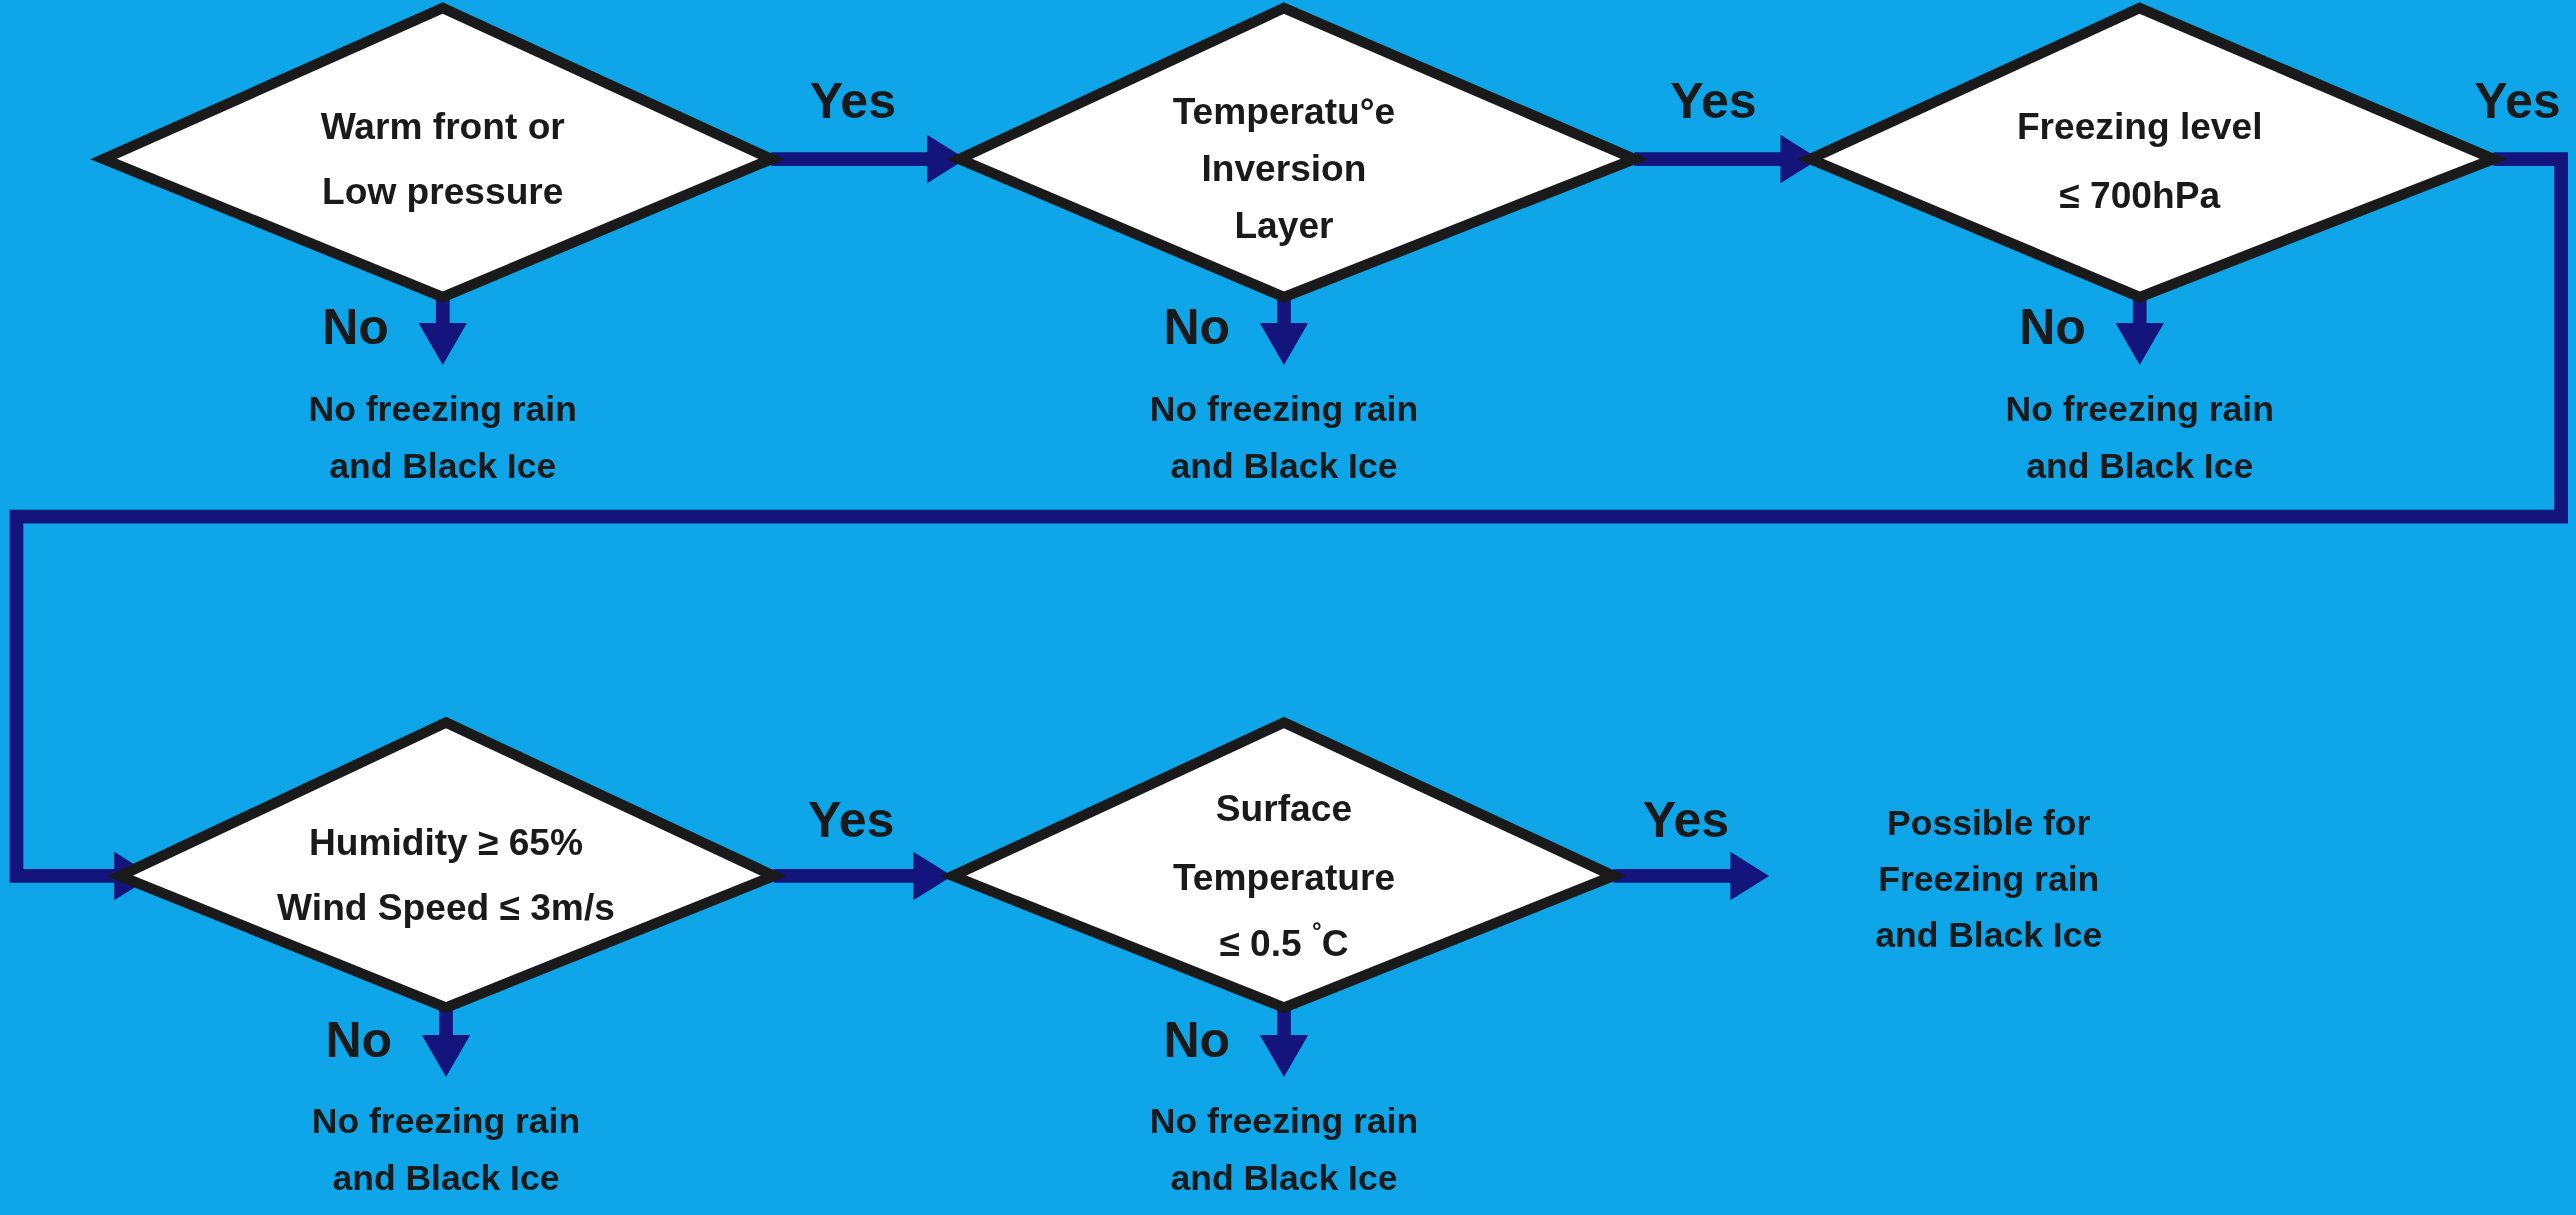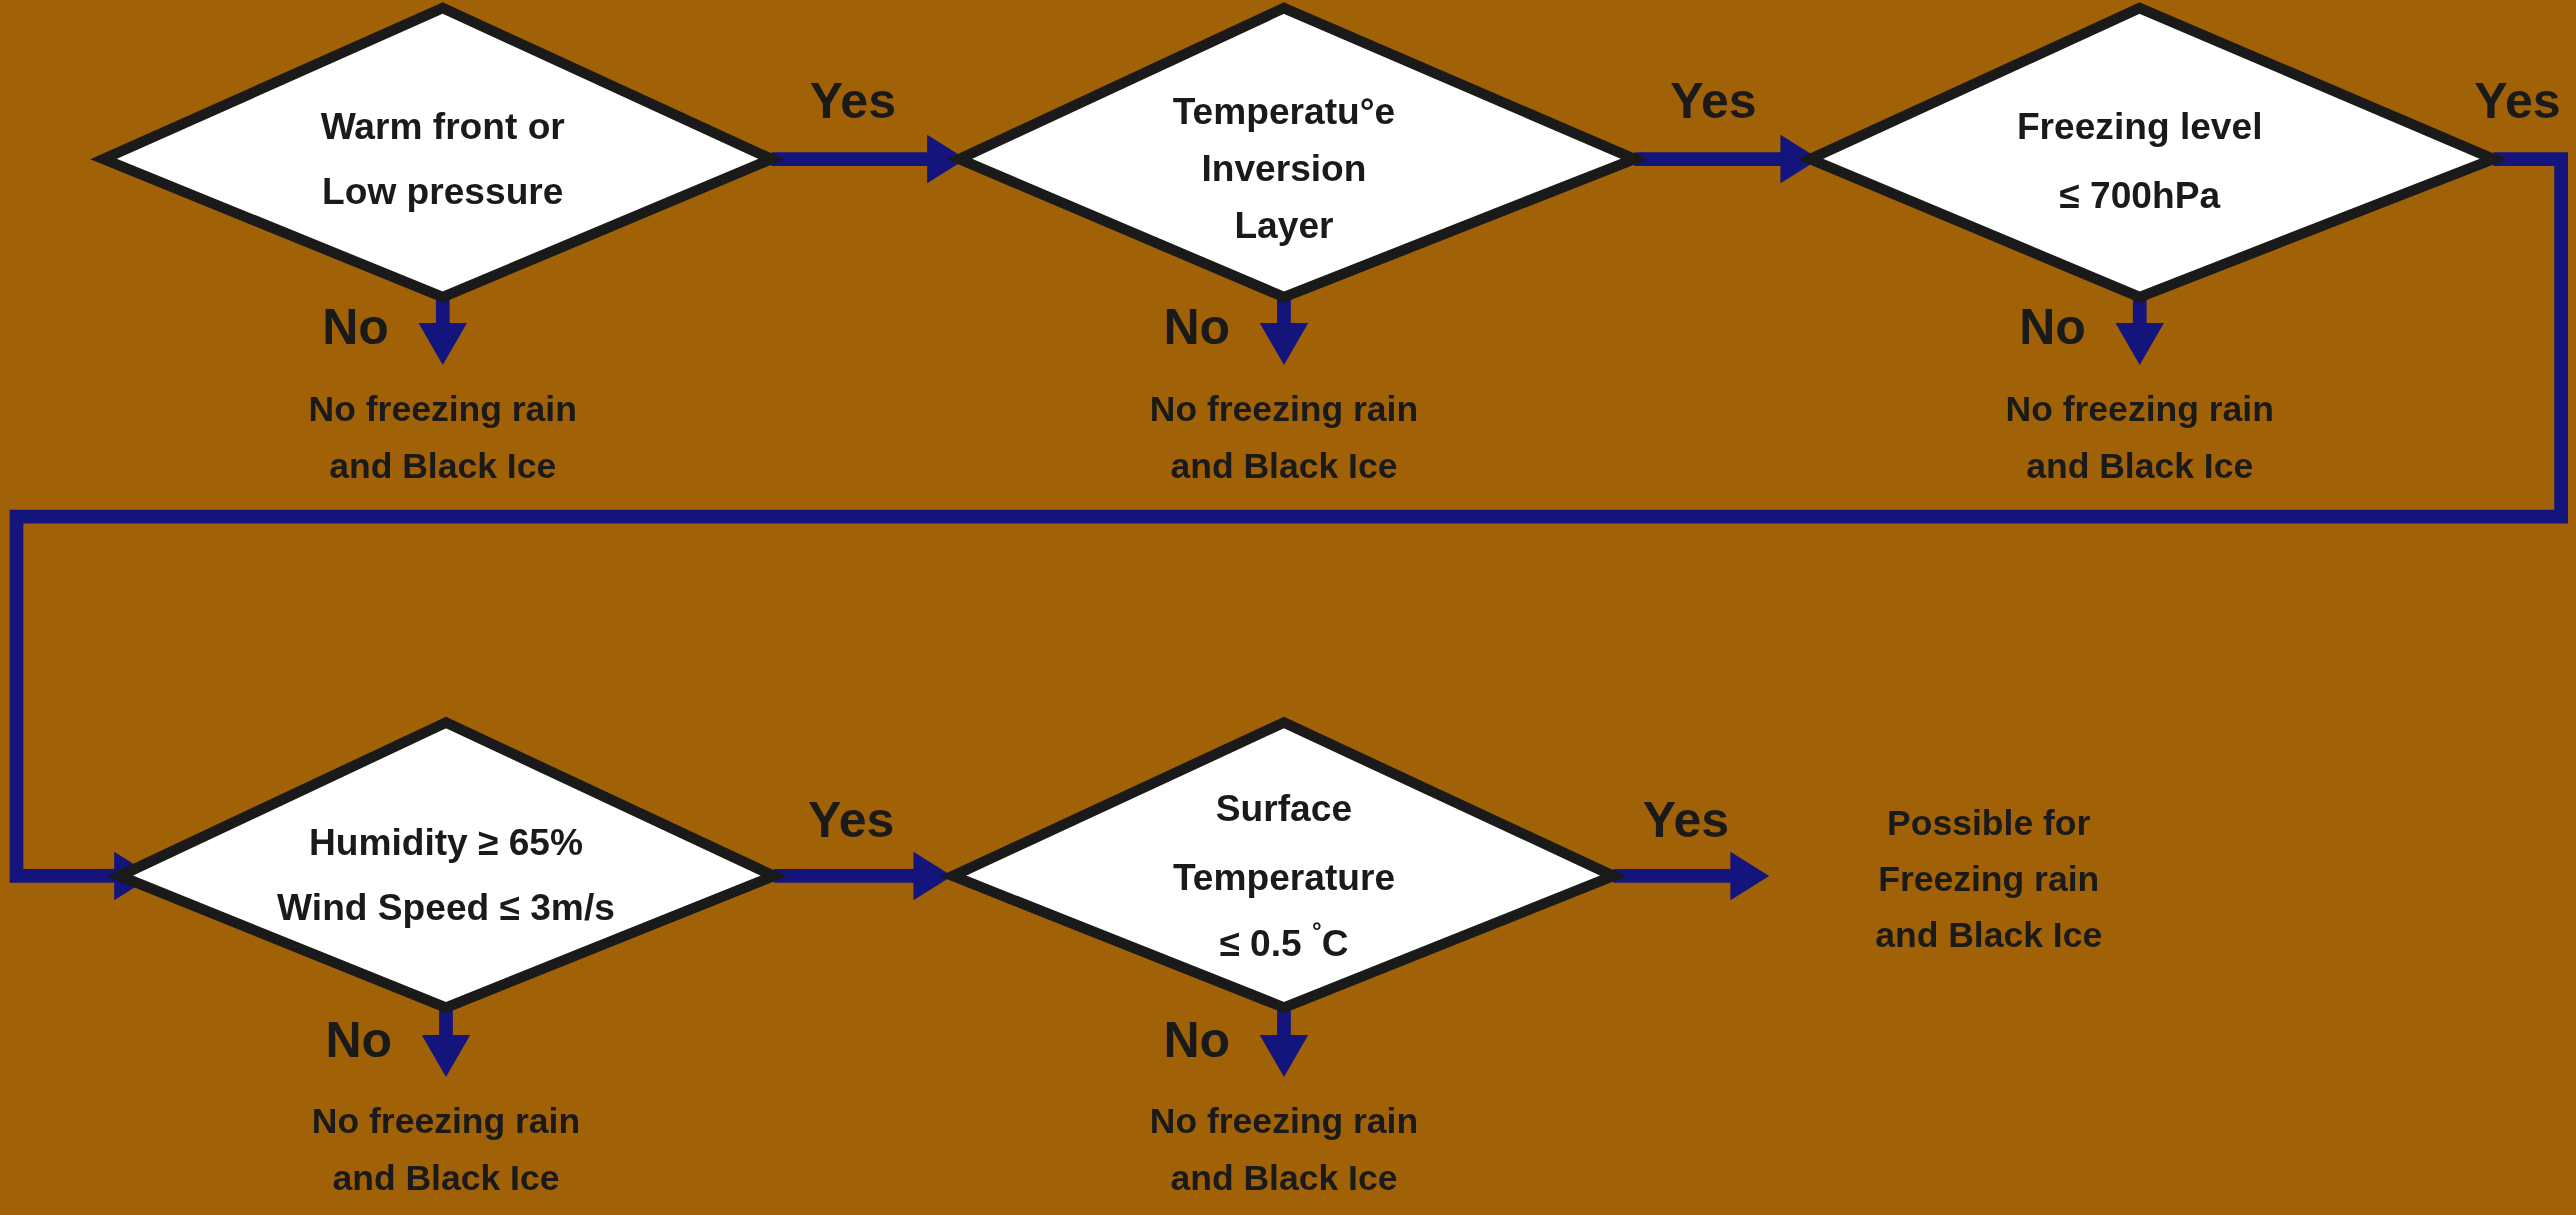--- a/index.html
+++ b/index.html
@@ -10,21 +10,21 @@
   body {
     width: 2576px;
     height: 1215px;
     overflow: hidden;
     font-family: "Liberation Sans", sans-serif;
   }
   #flowchart-root {
     position: relative;
     width: 2576px;
     height: 1215px;
-    background: #a16207;
+    background: #0ea5e9;
   }
   svg#flow-svg {
     position: absolute;
     top: 0;
     left: 0;
     width: 2576px;
     height: 1215px;
     display: block;
   }
   .diamond-shape {

